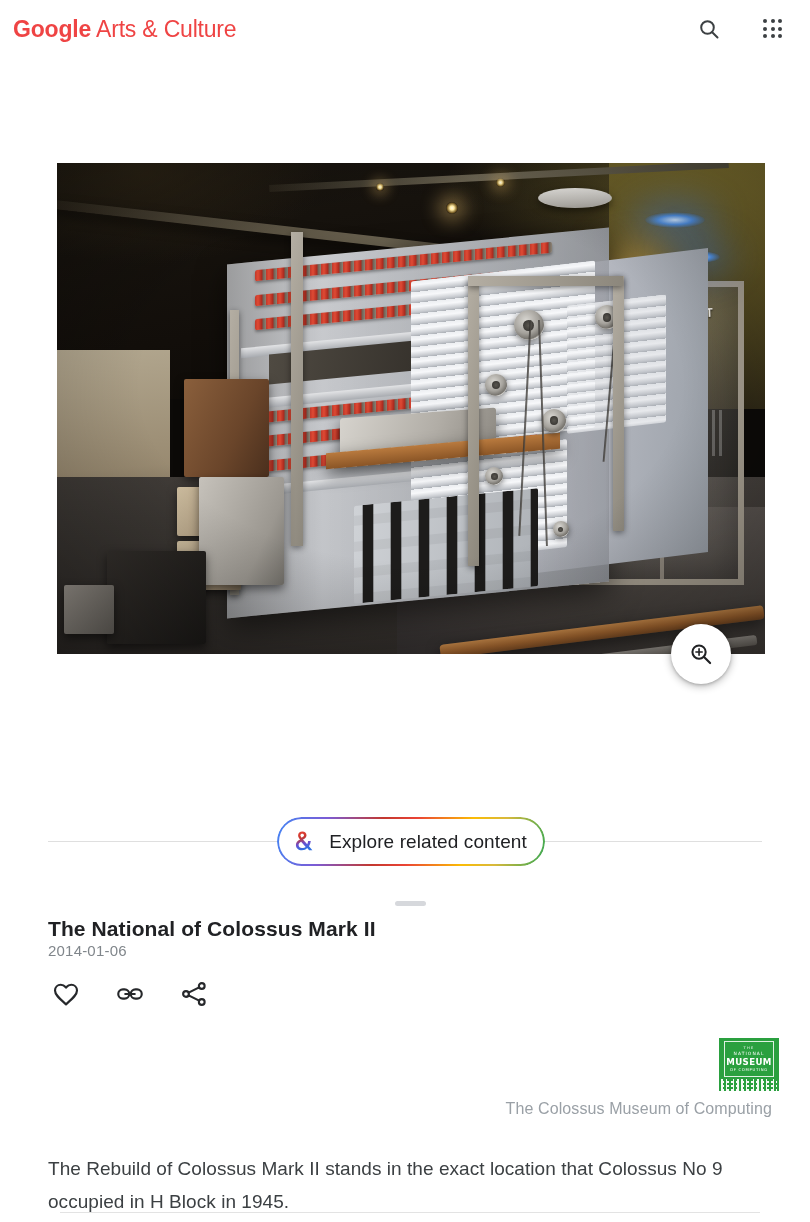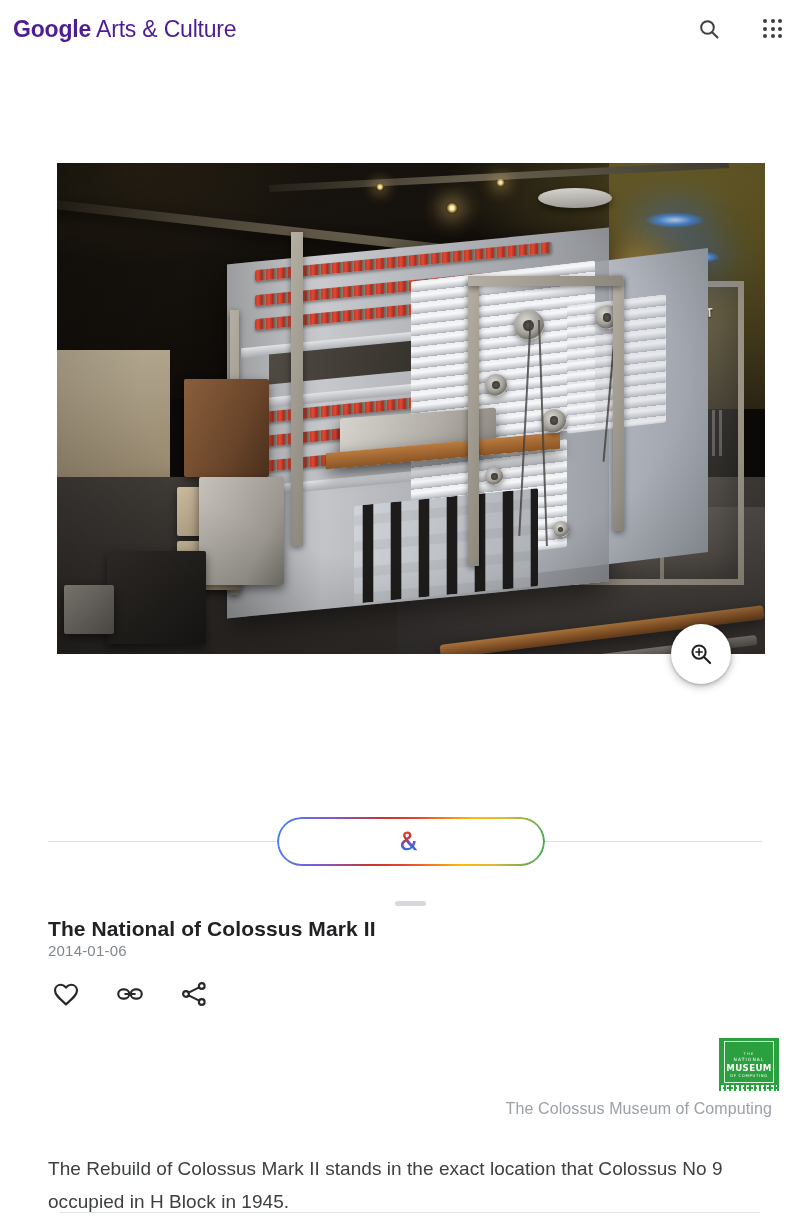--- a/index.html
+++ b/index.html
@@ -18,21 +18,21 @@
     top: 0; left: 0;
     width: 810px; height: 58px;
     display: flex;
     align-items: center;
     background: #ffffff;
   }
   .brand {
     margin-left: 13px;
     font-size: 23px;
     line-height: 1;
-    color: #4c1d95;
+    color: #ef4444;
     white-space: nowrap;
     letter-spacing: -0.2px;
   }
   .brand .g { font-weight: 700; }
   .brand .ac { font-weight: 400; margin-left: 5px; }
 
   .header-actions {
     margin-left: auto;
     display: flex;
     align-items: center;
@@ -360,21 +360,21 @@
   .partner-logo {
     position: absolute; left: 719px; top: 1038px;
     width: 60px; height: 53px;
     background: #2aa03f;
     display: flex; flex-direction: column; align-items: center;
     overflow: hidden;
   }
   .logo-inner {
     width: 50px; margin-top: 3px;
     border: 1px solid rgba(255,255,255,0.85);
-    padding: 10px 0 3px;
+    padding: 4px 0 3px;
     text-align: center;
     color: #ffffff;
     font-family: "DejaVu Sans", sans-serif;
   }
   .lg1 { font-size: 3.6px; letter-spacing: 1.3px; line-height: 5px; }
   .lg2 { font-size: 4.4px; letter-spacing: 1.1px; line-height: 6px; }
   .lg3 { font-size: 8.6px; font-weight: 700; letter-spacing: 0.4px; line-height: 10px; }
   .lg4 { font-size: 3.8px; letter-spacing: 0.7px; line-height: 6px; }
   .logo-pixels {
     width: 56px; height: 17px; margin-top: 2px;
@@ -539,20 +539,21 @@
         <linearGradient id="ampg" x1="0" y1="0" x2="0.25" y2="1">
           <stop offset="0%" stop-color="#EA4335"></stop>
           <stop offset="40%" stop-color="#C5372F"></stop>
           <stop offset="70%" stop-color="#6b4fd0"></stop>
           <stop offset="100%" stop-color="#2f6fe0"></stop>
         </linearGradient>
       </defs>
       <path d="M17.5 7.2c0-2.1-1.8-3.6-4.1-3.6-2.5 0-4.3 1.6-4.3 3.8 0 1.5.8 2.7 2 4-2.6 1.3-4.2 3-4.2 5.6 0 3.1 2.5 5.3 6 5.3 2.2 0 4-.8 5.3-2.2l1.9 2.1h3.3l-3.4-3.9c1-1.5 1.6-3.3 1.8-5.3h-2.7c-.1 1.3-.4 2.4-.9 3.3l-4.2-4.8c2.2-1.1 3.5-2.4 3.5-4.3zm-4.2-1.4c1 0 1.7.6 1.7 1.5 0 1-.8 1.7-2.3 2.4-.9-1-1.3-1.7-1.3-2.4 0-.9.8-1.5 1.9-1.5zm-.3 14.3c-2 0-3.4-1.2-3.4-3 0-1.5.9-2.6 2.5-3.4l4.6 5.3c-.9.7-2.1 1.1-3.7 1.1z" fill="url(#ampg)"></path>
     </svg>
   </span>
+  <span class="explore-label">Explore related content</span>
 </div>
 
 <div class="sheet-handle"></div>
 
 <div class="title">The National of Colossus Mark II</div>
 <div class="subtitle">2014-01-06</div>
 
 <div class="actions">
   <button class="action-btn">
     <svg width="30" height="30" viewBox="0 0 24 24">

